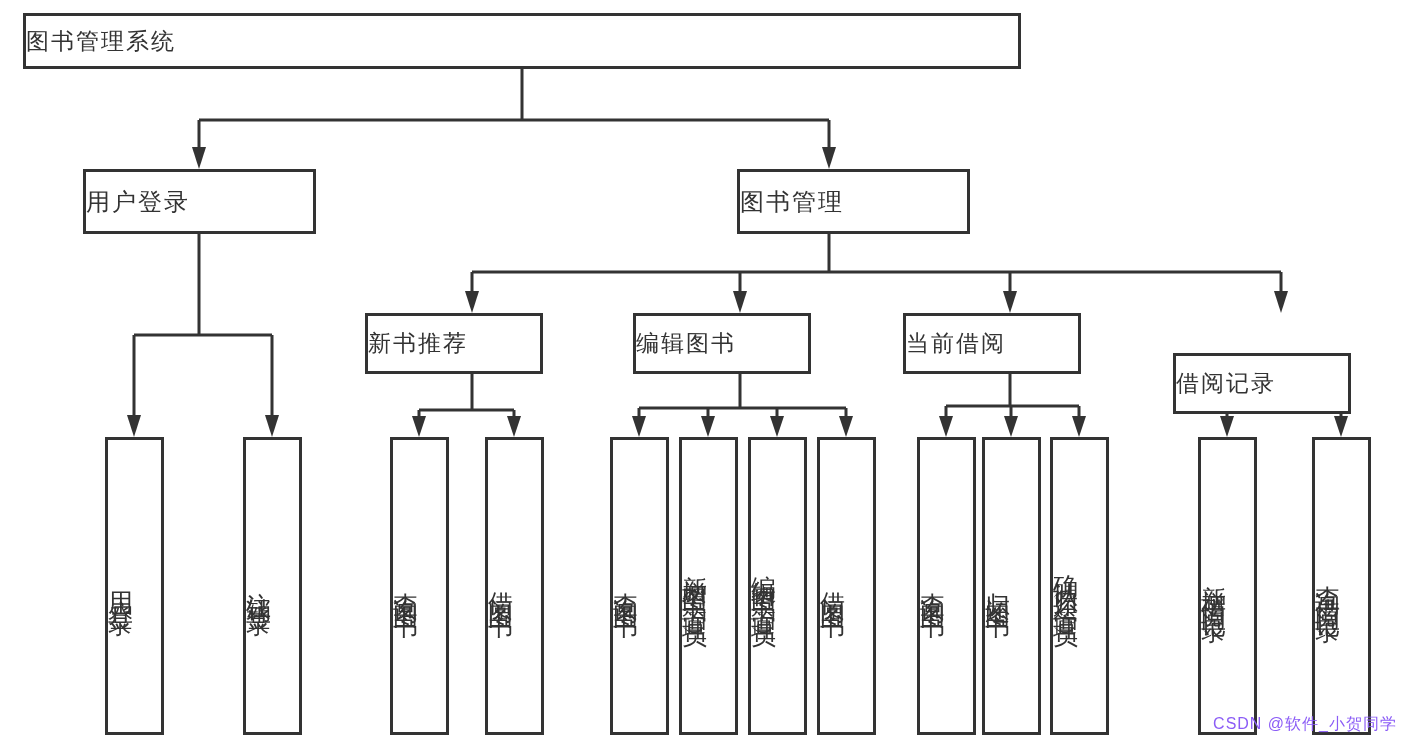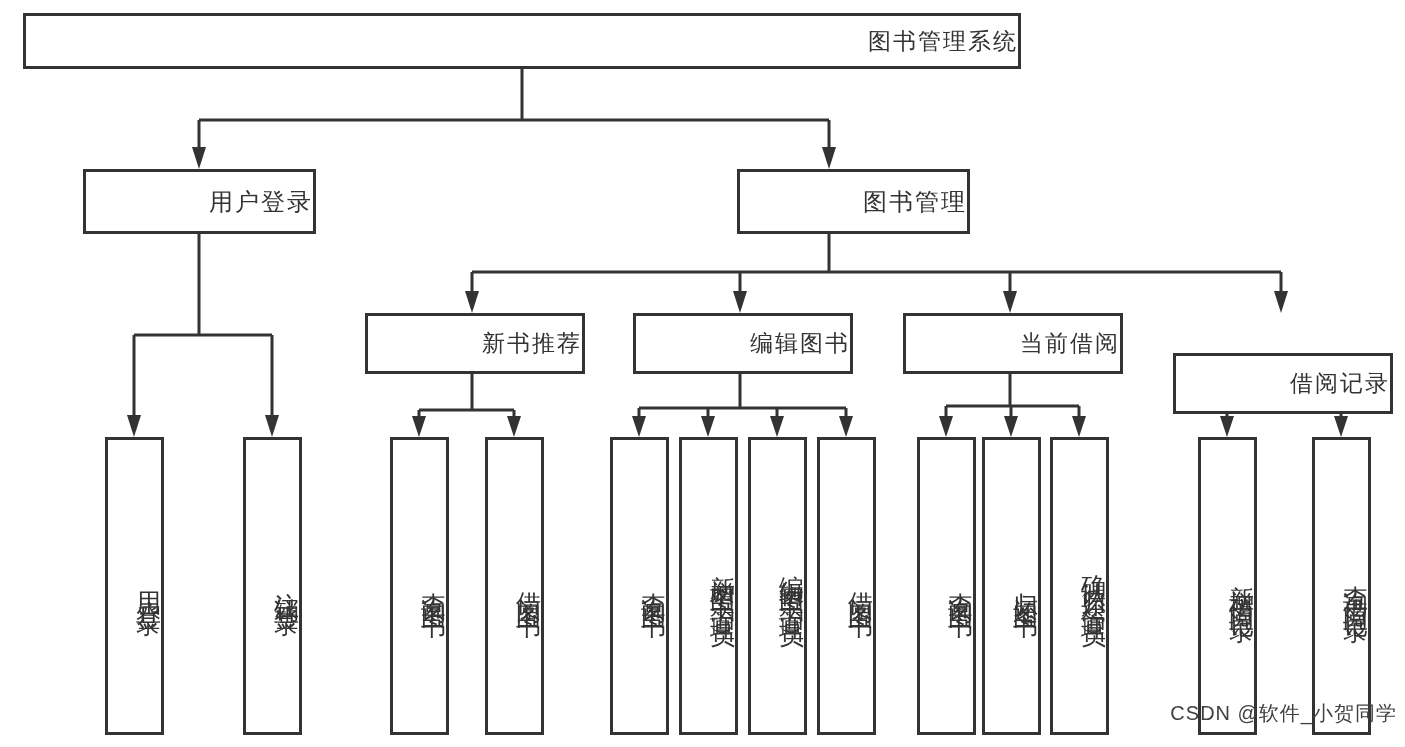--- a/index.html
+++ b/index.html
@@ -20,31 +20,31 @@
     width: 1405px; height: 747px;
   }
 
   .node {
     position: absolute;
     border: 3px solid #333333;
     background: #ffffff;
     color: #333333;
     display: flex;
     align-items: center;
-    justify-content: flex-end;
+    justify-content: flex-start;
     text-align: center;
   }
 
   .node.h { font-size: 23px; letter-spacing: 2px; }
 
   .node.root   { left: 23px;   top: 13px;  width: 998px; height: 56px; }
   .node.lvl2   { top: 169px; width: 233px; height: 65px; font-size: 24px; }
   .node.l2-0   { left: 83px; }
   .node.l2-1   { left: 737px; }
-  .node.lvl3   { top: 313px; width: 220px; height: 61px; }
+  .node.lvl3   { top: 313px; width: 178px; height: 61px; }
   .node.l3-0   { left: 365px; }
   .node.l3-1   { left: 633px; }
   .node.l3-2   { left: 903px; }
   .node.l3-3   { left: 1173px; margin-top: 40px; }
 
   .node.leaf {
     top: 437px;
     width: 59px;
     height: 298px;
     font-size: 25px;
@@ -66,23 +66,23 @@
   .leaf-7  { left: 817px; }
   .leaf-8  { left: 917px; }
   .leaf-9  { left: 982px; }
   .leaf-10 { left: 1050px; }
   .leaf-11 { left: 1198px; }
   .leaf-12 { left: 1312px; }
 
   .watermark {
     position: absolute;
     right: 8px;
-    bottom: 20px;
-    font-size: 20px;
-    color: #404040;
+    bottom: 12px;
+    font-size: 16px;
+    color: #8b5cf6;
     letter-spacing: 1px;
     white-space: nowrap;
   }
 
   svg line, svg path { stroke: #333333; stroke-width: 3; fill: none; }
   svg polygon { fill: #333333; stroke: none; }
 </style>
 </head>
 <body>
 

